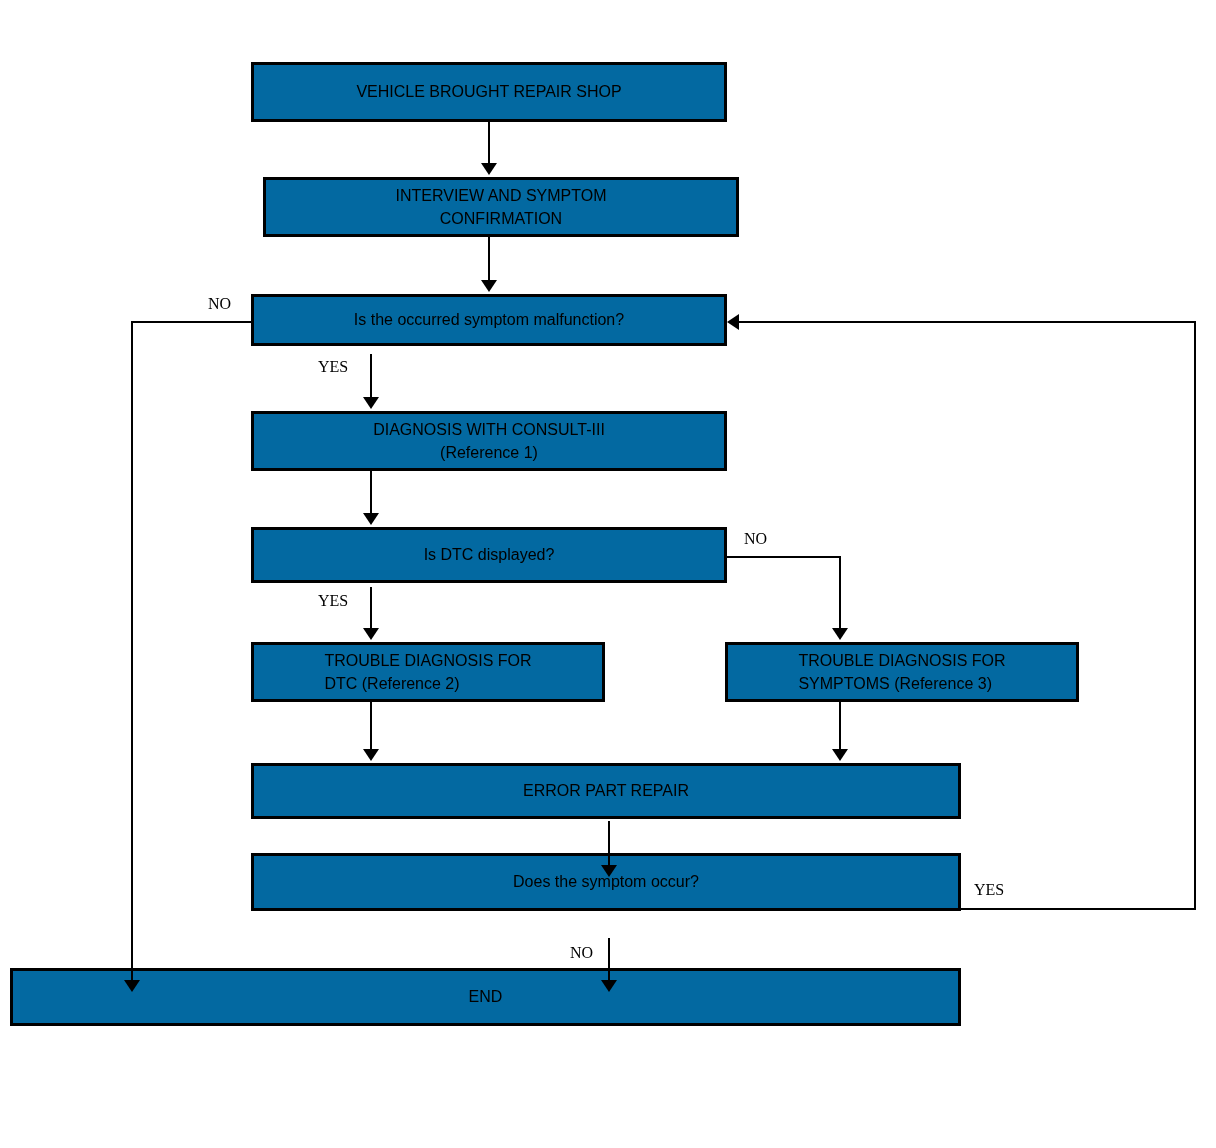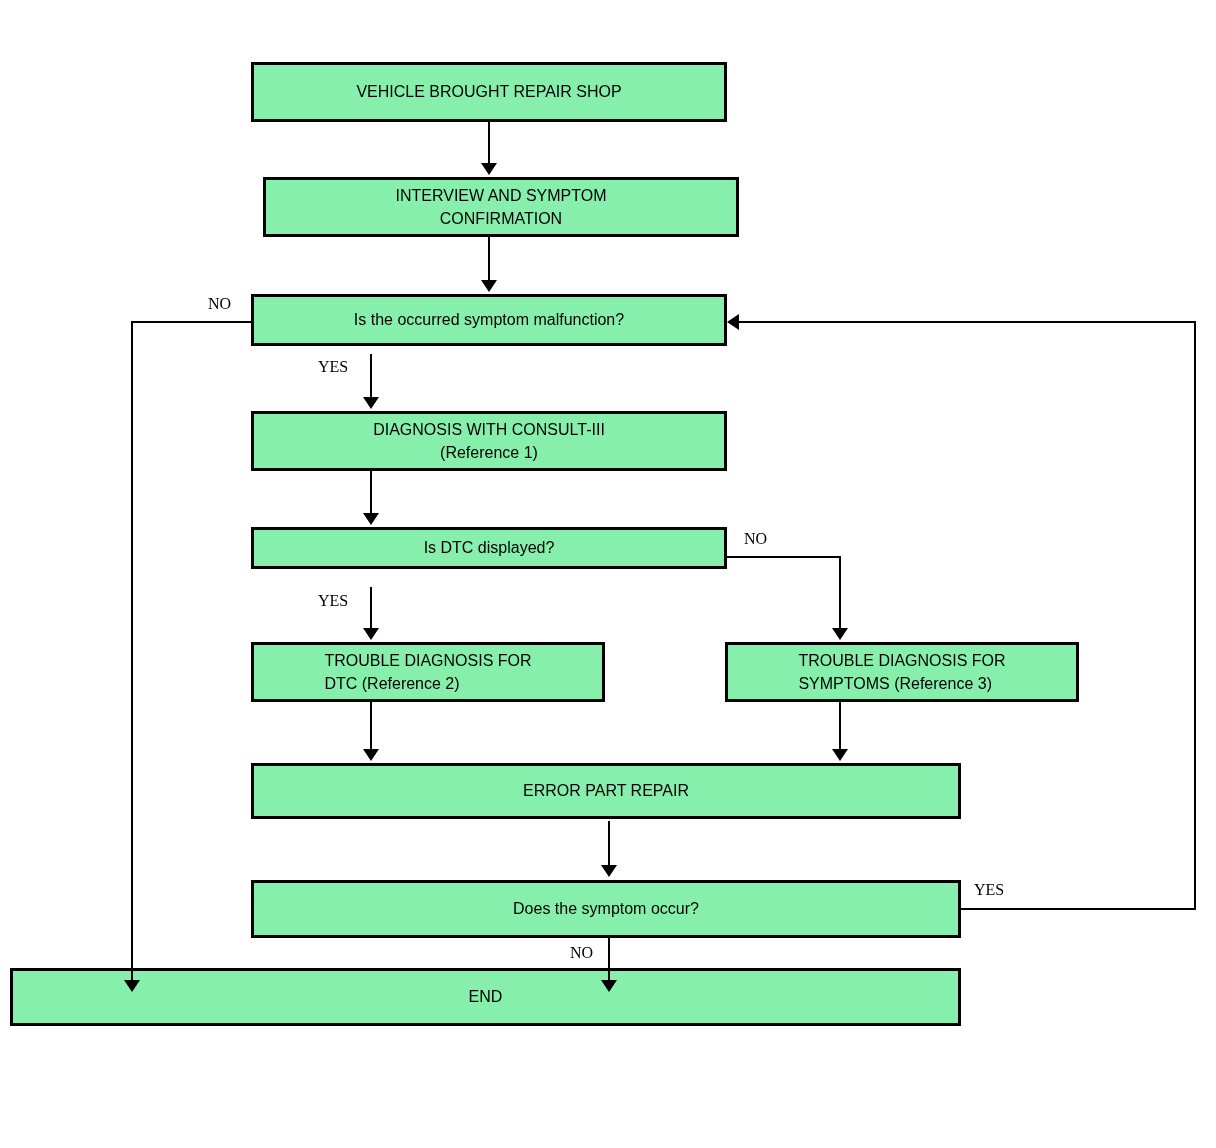--- a/index.html
+++ b/index.html
@@ -12,21 +12,21 @@
     width: 1216px;
     height: 1148px;
     background: #ffffff;
     font-family: "Liberation Sans", sans-serif;
     overflow: hidden;
   }
   .node {
     position: absolute;
     box-sizing: border-box;
     border: 3px solid #000000;
-    background: #86efac;
+    background: #0369a1;
     display: flex;
     align-items: center;
     justify-content: center;
     text-align: center;
     color: #000000;
     font-size: 16px;
     line-height: 1.45;
   }
   .node .txt {
     display: block;
@@ -82,39 +82,39 @@
 
   <div class="node" style="left:251px; top:294px; width:476px; height:52px;">
     <span class="txt">Is the occurred symptom malfunction?</span>
   </div>
 
   <div class="node" style="left:251px; top:411px; width:476px; height:60px;">
     <span class="txt">DIAGNOSIS WITH CONSULT-III
 (Reference 1)</span>
   </div>
 
-  <div class="node" style="left:251px; top:527px; width:476px; height:42px;">
+  <div class="node" style="left:251px; top:527px; width:476px; height:56px;">
     <span class="txt">Is DTC displayed?</span>
   </div>
 
   <div class="node leftlines" style="left:251px; top:642px; width:354px; height:60px;">
     <span class="txt">TROUBLE DIAGNOSIS FOR
 DTC (Reference 2)</span>
   </div>
 
   <div class="node leftlines" style="left:725px; top:642px; width:354px; height:60px;">
     <span class="txt">TROUBLE DIAGNOSIS FOR
 SYMPTOMS (Reference 3)</span>
   </div>
 
   <div class="node" style="left:251px; top:763px; width:710px; height:56px;">
     <span class="txt">ERROR PART REPAIR</span>
   </div>
 
-  <div class="node" style="left:251px; top:880px; width:710px; height:58px;">
+  <div class="node" style="left:251px; top:853px; width:710px; height:58px;">
     <span class="txt">Does the symptom occur?</span>
   </div>
 
   <div class="node" style="left:10px; top:968px; width:951px; height:58px;">
     <span class="txt">END</span>
   </div>
 
   <div class="vline" style="left:488px; top:122px; height:43px;"></div>
   <div class="arrow-down" style="left:481px; top:163px;"></div>
 

